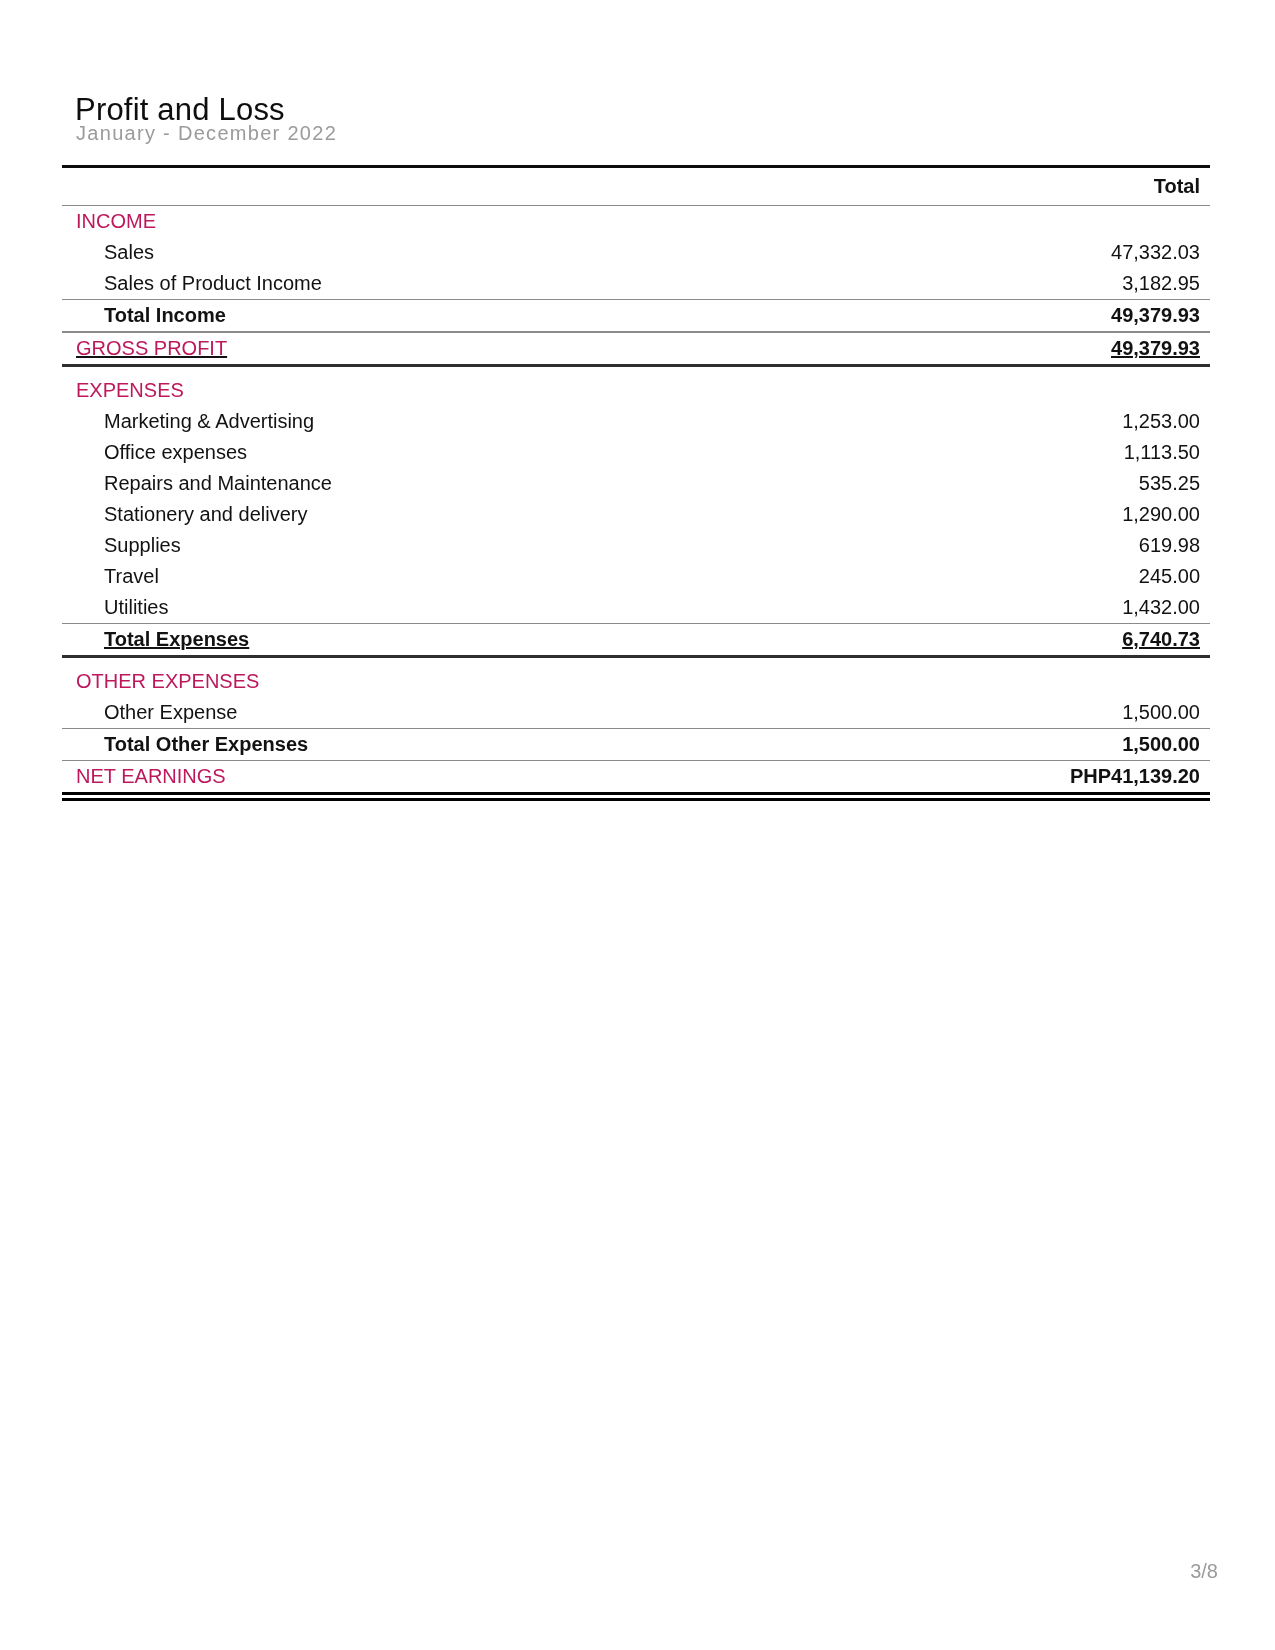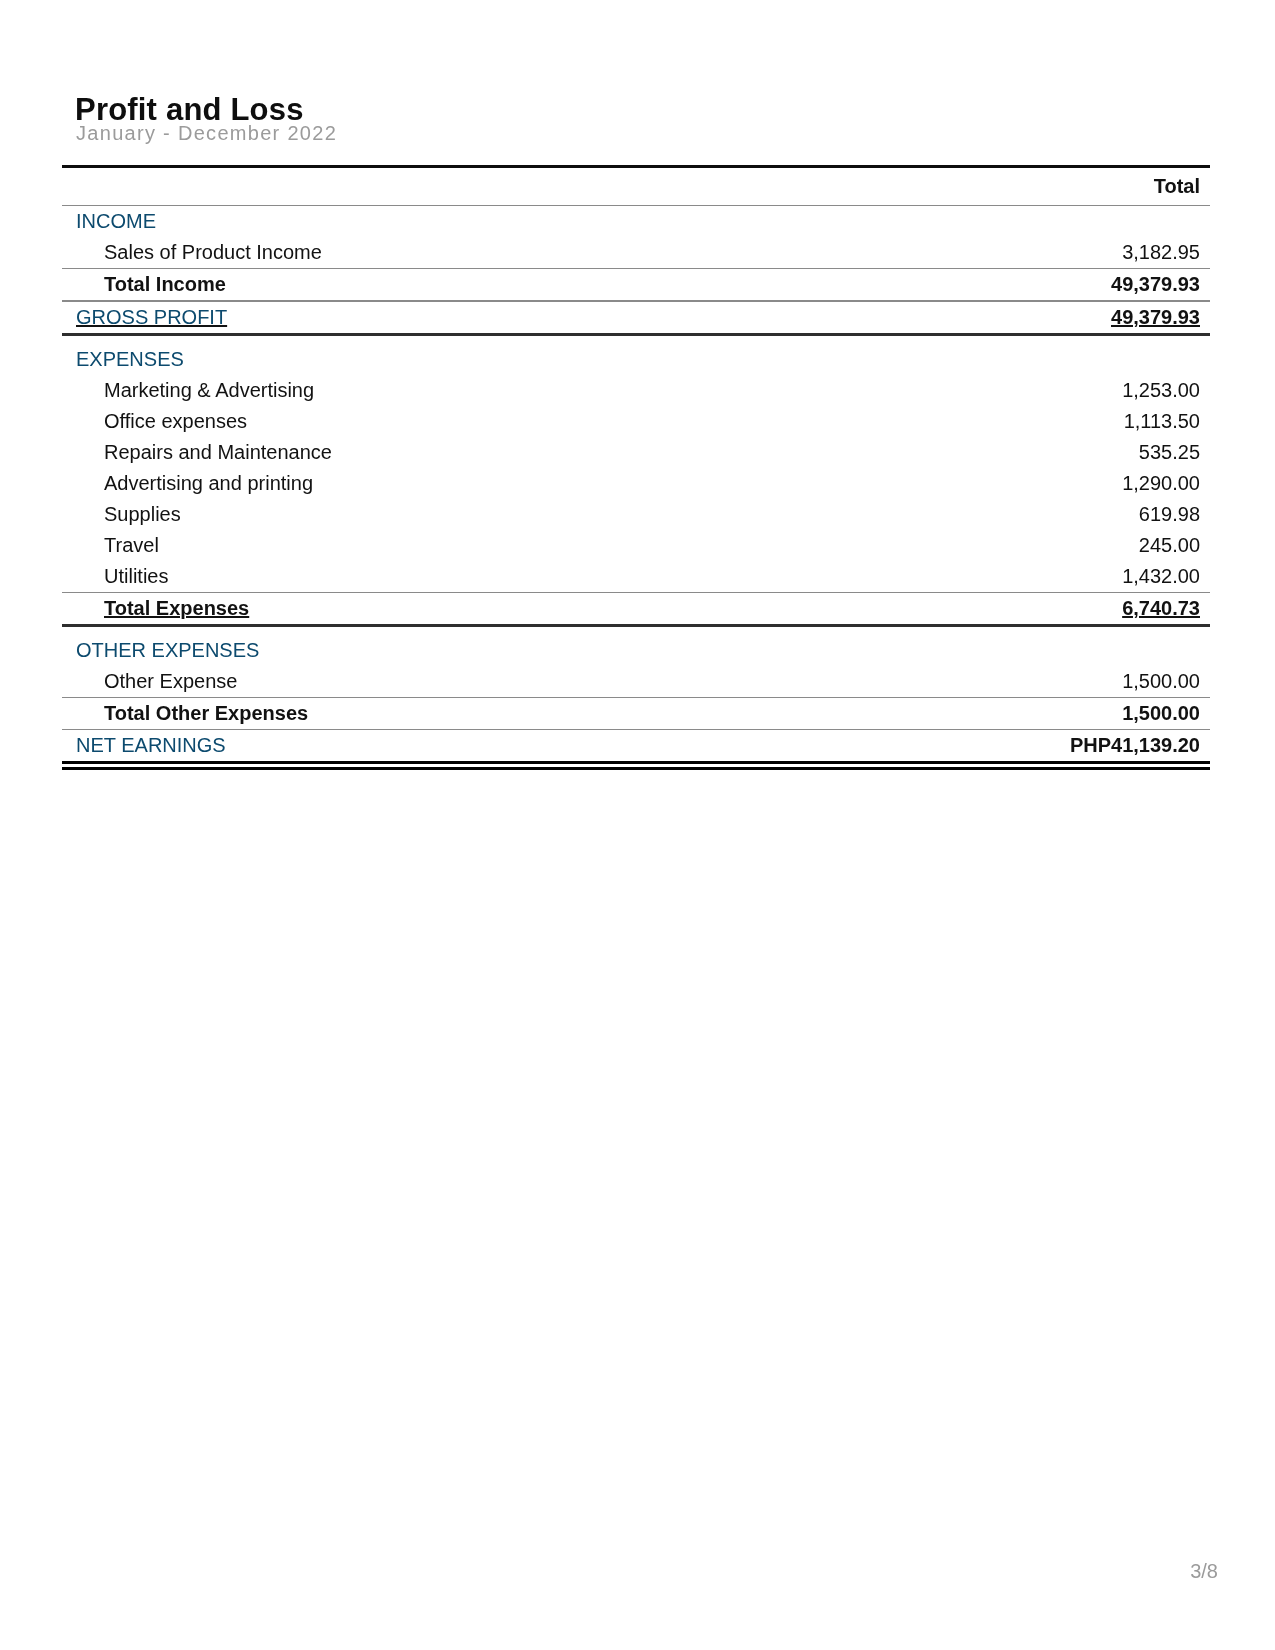--- a/index.html
+++ b/index.html
@@ -6,21 +6,21 @@
   body {
     width: 1275px; height: 1650px;
     background: #ffffff;
     font-family: "Liberation Sans", sans-serif;
     color: #121212;
     position: relative;
     overflow: hidden;
   }
   #title {
     position: absolute; left: 75px; top: 92px; margin: 0;
-    font-size: 31px; font-weight: 700; line-height: 36px; color: #0e0e0e;
+    font-size: 31px; font-weight: 400; line-height: 36px; color: #0e0e0e;
     letter-spacing: 0.2px;
   }
   #subtitle {
     position: absolute; left: 76px; top: 123px;
     font-size: 20px; line-height: 20px; color: #9b9b9b;
     letter-spacing: 1.3px;
   }
   #report {
     position: absolute; left: 62px; top: 165px; width: 1148px;
     border-top: 3px solid #0d0d0d;
@@ -32,21 +32,21 @@
     border-bottom: 1px solid #8a8a8a;
     font-weight: 700;
   }
   .header-row .col-total { padding-right: 10px; }
   .row {
     height: 31px;
     display: flex; justify-content: space-between; align-items: center;
     white-space: nowrap;
   }
   .row .label { padding-left: 42px; }
-  .row.section .label { padding-left: 14px; color: #0c4a6e; }
+  .row.section .label { padding-left: 14px; color: #be185d; }
   .row .value { padding-right: 10px; color: #121212; }
   .row.total { font-weight: 700; }
   .row.bold-value .value { font-weight: 700; }
   .ra-thin   { border-top: 1px solid #8a8a8a; }
   .ra-medium { border-top: 2px solid #8a8a8a; }
   .rb-dark   { border-bottom: 3px solid #2e2e2e; text-decoration: underline; }
   .rb-double { border-bottom: 9px double #000000; }
   .gap { margin-top: 8px; }
   #pagenum {
     position: absolute; right: 57px; top: 1561px;
@@ -63,20 +63,24 @@
   <div id="report">
     <div class="header-row">
       <span class="col-total">Total</span>
     </div>
     <div id="rows">
         <div class="row section">
           <span class="label">INCOME</span>
           <span class="value"></span>
         </div>
         <div class="row account">
+          <span class="label">Sales</span>
+          <span class="value">47,332.03</span>
+        </div>
+        <div class="row account">
           <span class="label">Sales of Product Income</span>
           <span class="value">3,182.95</span>
         </div>
         <div class="row total ra-thin">
           <span class="label">Total Income</span>
           <span class="value">49,379.93</span>
         </div>
         <div class="row section bold-value ra-medium rb-dark">
           <span class="label">GROSS PROFIT</span>
           <span class="value">49,379.93</span>
@@ -91,21 +95,21 @@
         </div>
         <div class="row account">
           <span class="label">Office expenses</span>
           <span class="value">1,113.50</span>
         </div>
         <div class="row account">
           <span class="label">Repairs and Maintenance</span>
           <span class="value">535.25</span>
         </div>
         <div class="row account">
-          <span class="label">Advertising and printing</span>
+          <span class="label">Stationery and delivery</span>
           <span class="value">1,290.00</span>
         </div>
         <div class="row account">
           <span class="label">Supplies</span>
           <span class="value">619.98</span>
         </div>
         <div class="row account">
           <span class="label">Travel</span>
           <span class="value">245.00</span>
         </div>

